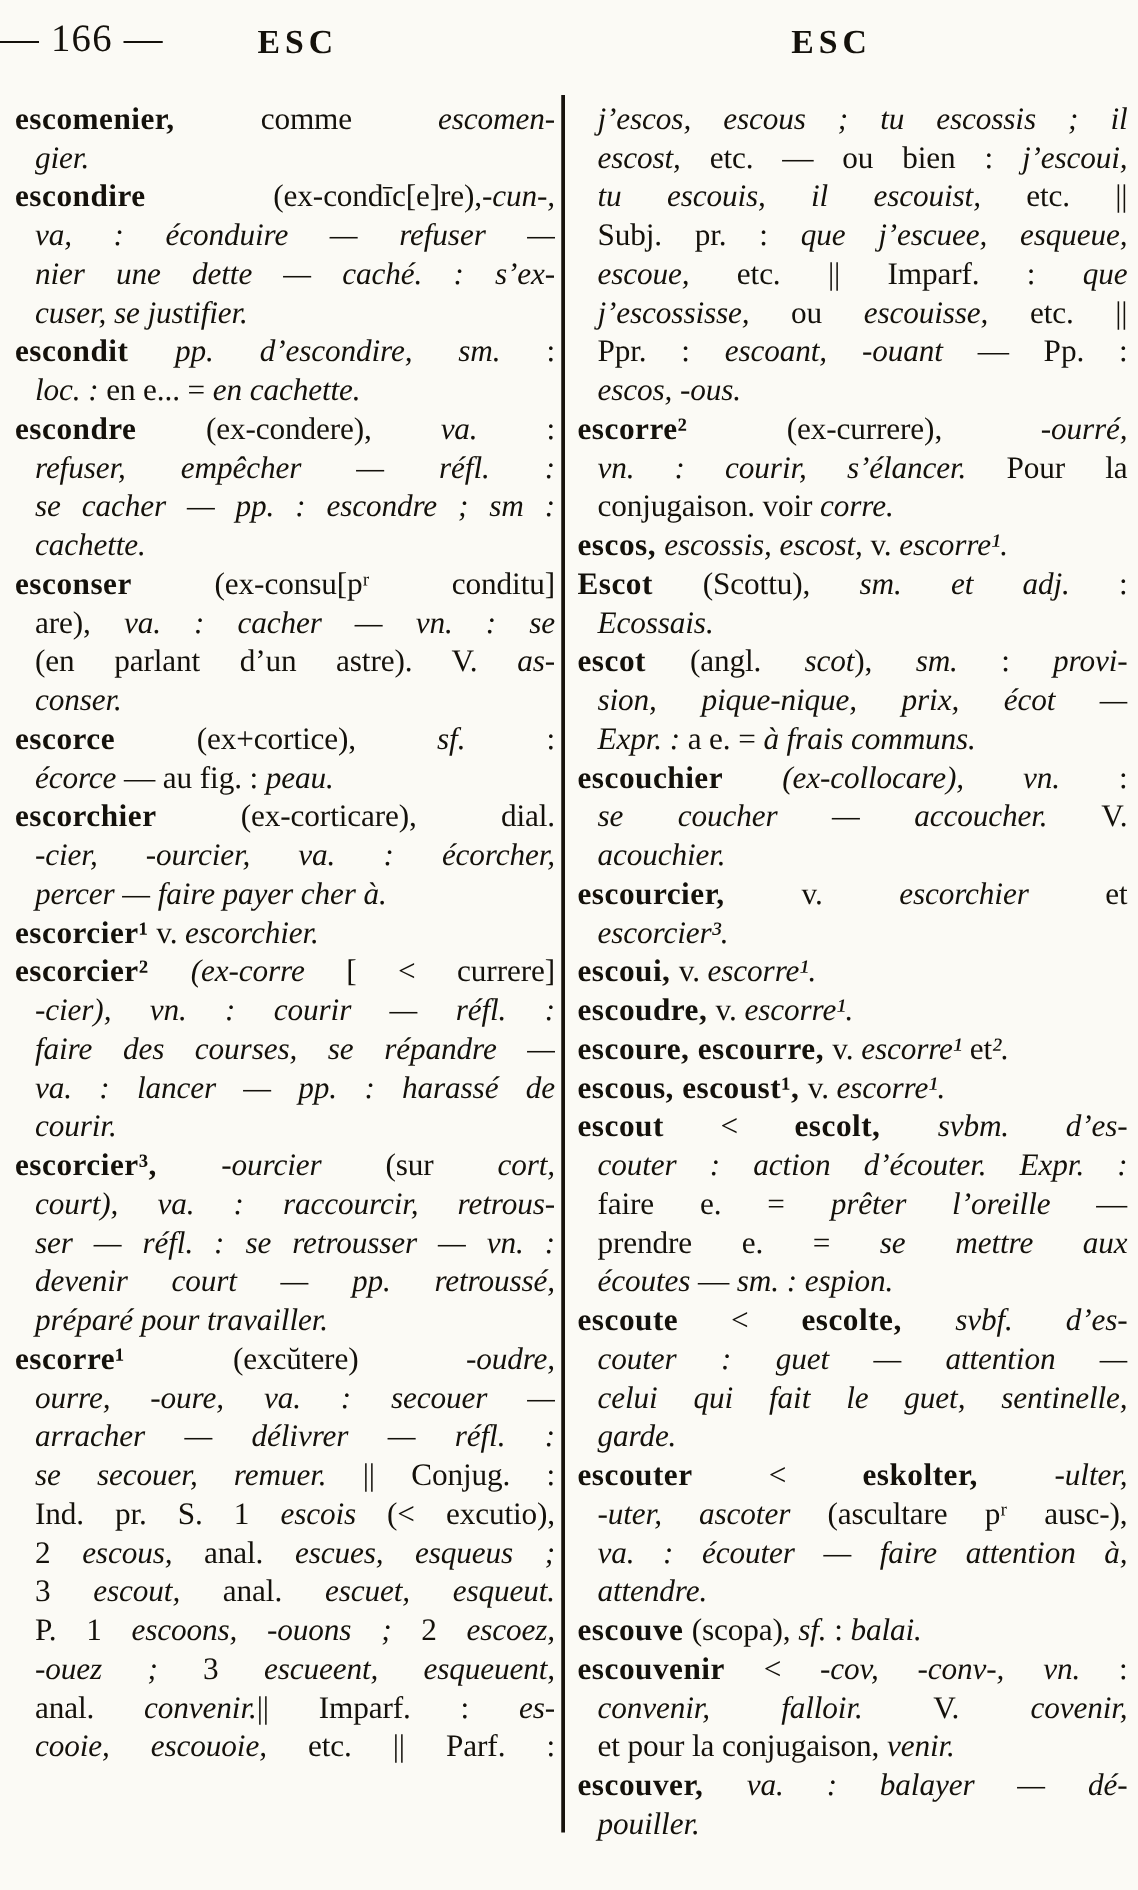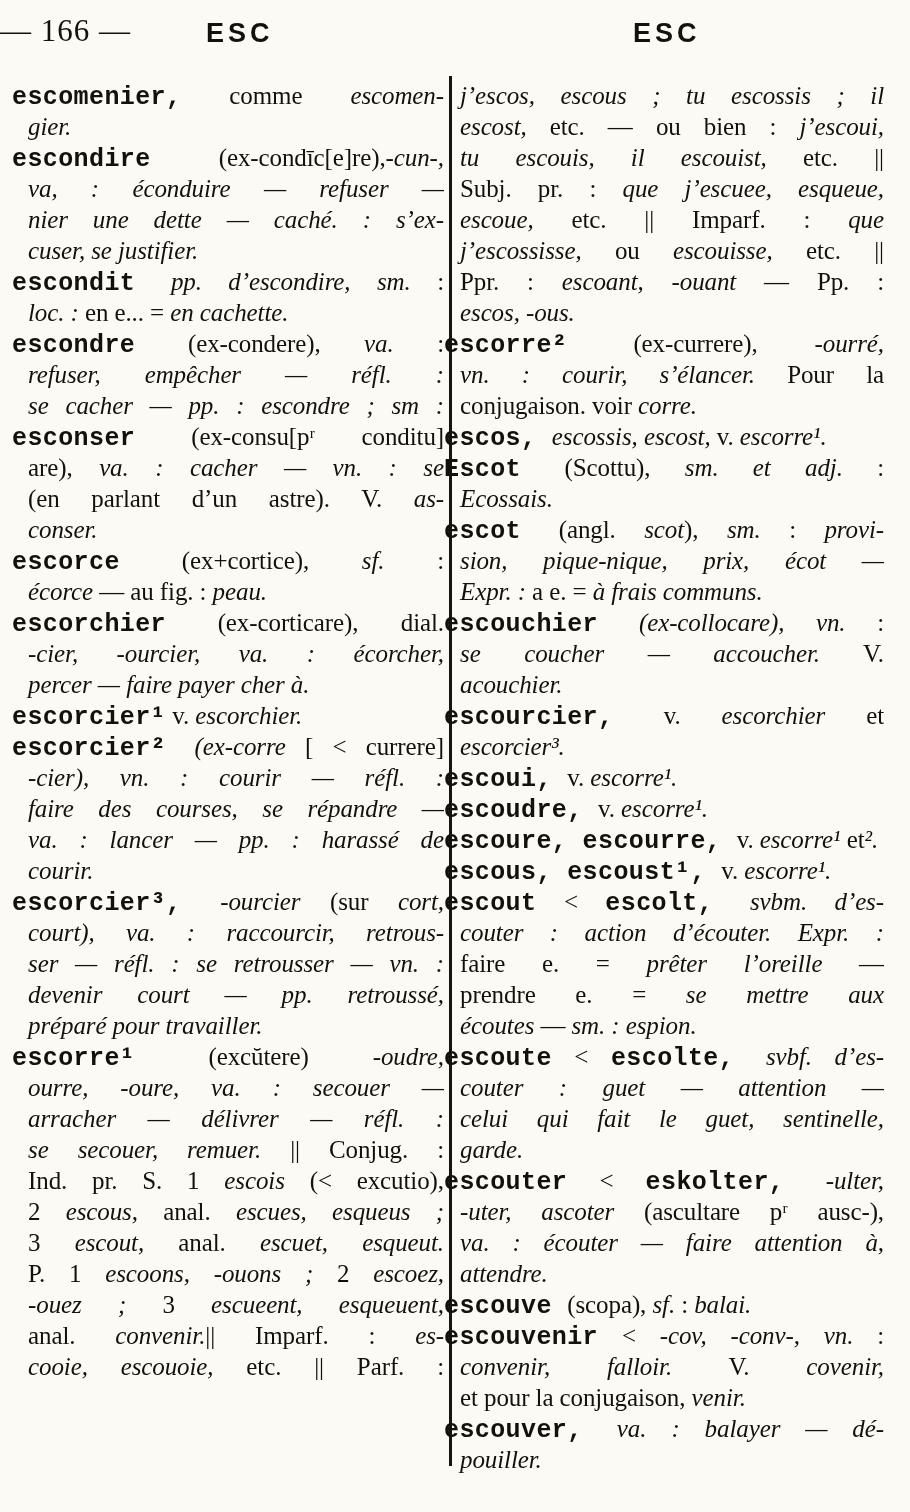--- a/index.html
+++ b/index.html
@@ -4,46 +4,46 @@
 <style>
   html,body { margin:0; padding:0; }
   body {
     width:910px; height:1512px; position:relative;
     background:#fbfaf5; color:#14110b;
     font-family:"Liberation Serif","DejaVu Serif",serif;
     overflow:hidden;
   }
   .hdr-kw {
     position:absolute; top:18px;
-    font-family:Liberation Sans, sans-serif;
+    font-family:Liberation Serif, serif;
     font-weight:bold; font-size:27px; letter-spacing:4px;
   }
   #hdr-left { left:206px; }
   #hdr-right { left:633px; }
   #page-num {
     position:absolute; top:13px; left:0; width:910px;
     text-align:left; font-size:31px; letter-spacing:1px;
   }
   .divider {
     position:absolute; left:449px; top:76px;
     width:3px; height:1390px; background:#17130e;
   }
   .col {
     position:absolute; top:80px;
     font-size:25px; line-height:31px;
     letter-spacing:-0.1px;
   }
   #col-left  { left:12px;  width:432px; }
-  #col-right { left:444px; width:440px; }
+  #col-right { left:462px; width:440px; }
   .entry { margin:0; }
   .line { padding-left:16px; height:31px; overflow:hidden; }
   .entry .line:first-child { padding-left:0; }
   .entry.cont .line:first-child { padding-left:16px; }
   .line.j { text-align:justify; text-align-last:justify; }
-  span.b { font-weight:bold; letter-spacing:0.4px;font-family:Liberation Mono, monospace; }
+  span.b { font-weight:bold; letter-spacing:0.4px; }
   span.i { font-style:italic; }
   span.r { font-style:normal; }
 </style>
 </head>
 <body style="background: rgb(251, 250, 245); color: rgb(20, 17, 11);">
 
 <header>
   <span id="hdr-left" class="hdr-kw">ESC</span>
   <span id="page-num">— 166 —</span>
   <span id="hdr-right" class="hdr-kw">ESC</span>
@@ -62,20 +62,21 @@
         <div class="line"><span class="i">cuser, se justifier.</span></div>
       </div>
       <div class="entry">
         <div class="line j"><span class="b">escondit </span><span class="i">pp. d’escondire, sm.</span><span class="r"> :</span></div>
         <div class="line"><span class="i">loc. :</span><span class="r"> en e... = </span><span class="i">en cachette.</span></div>
       </div>
       <div class="entry">
         <div class="line j"><span class="b">escondre </span><span class="r">(ex-condere), </span><span class="i">va.</span><span class="r"> :</span></div>
         <div class="line j"><span class="i">refuser, empêcher — réfl. :</span></div>
         <div class="line j"><span class="i">se cacher — pp. : escondre ; sm :</span></div>
+        <div class="line"><span class="i">cachette.</span></div>
       </div>
       <div class="entry">
         <div class="line j"><span class="b">esconser </span><span class="r">(ex-consu[pʳ conditu]</span></div>
         <div class="line j"><span class="r">are), </span><span class="i">va. : cacher — vn. : se</span></div>
         <div class="line j"><span class="r">(en parlant d’un astre). V. </span><span class="i">as-</span></div>
         <div class="line"><span class="i">conser.</span></div>
       </div>
       <div class="entry">
         <div class="line j"><span class="b">escorce </span><span class="r">(ex+cortice), </span><span class="i">sf.</span><span class="r"> :</span></div>
         <div class="line"><span class="i">écorce</span><span class="r"> — au fig. : </span><span class="i">peau.</span></div>

